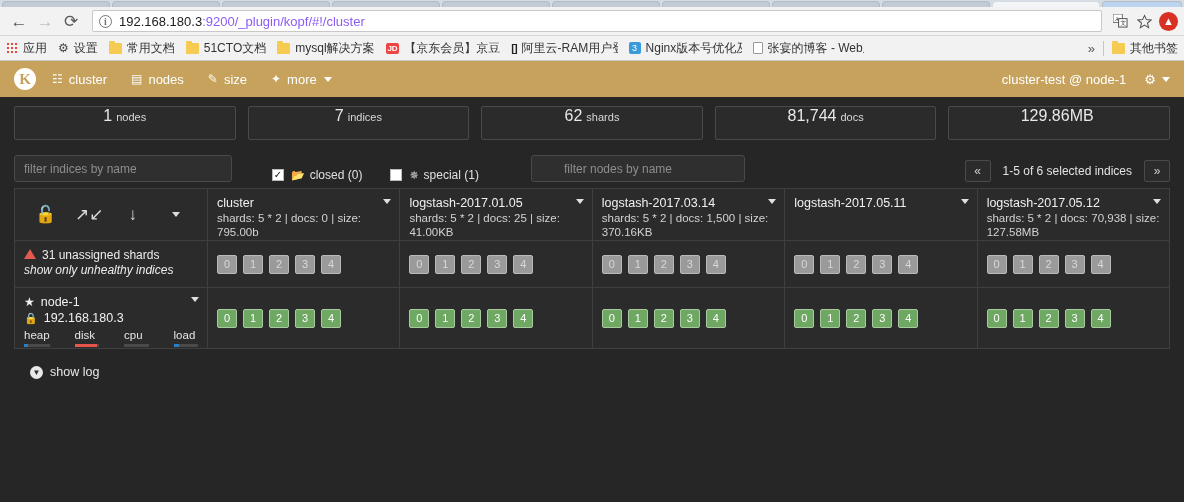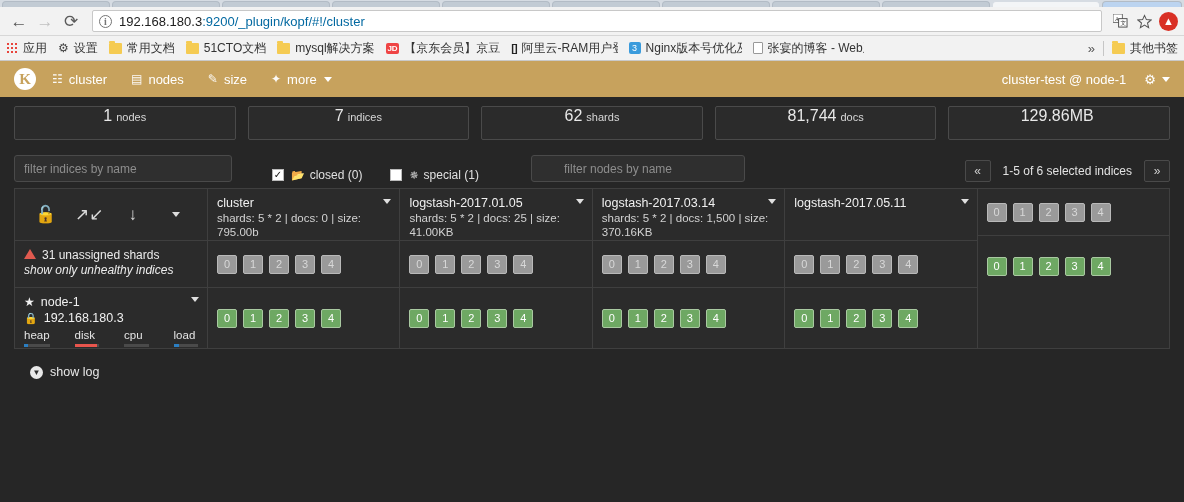--- a/index.html
+++ b/index.html
@@ -43,21 +43,21 @@
     display: flex; align-items: center; padding: 0 6px;
     overflow: hidden;
   }
   .info-icon {
     width: 13px; height: 13px; border: 1.4px solid #757575; border-radius: 50%;
     color: #757575; font-size: 10px; line-height: 11px; text-align: center;
     font-family: "Liberation Serif", serif; font-weight: bold;
     flex: 0 0 auto; margin-right: 7px;
   }
   .url { font-size: 13px; color: #202020; white-space: nowrap; }
-  .url .dim { color: #0369a1; text-align: right; }
+  .url .dim { color: #8b5cf6; text-align: right; }
   .tbicon { width: 24px; height: 24px; display:flex; align-items:center; justify-content:center; flex:0 0 auto; }
   .update-dot {
     width: 19px; height: 19px; border-radius: 50%; background: #d93025;
     display: flex; align-items: center; justify-content: center;
     color: #fff; font-size: 11px; margin-left: 3px; flex: 0 0 auto;
   }
 
   .bookmarks {
     height: 25px; background: #f2f2f2;
     display: flex; align-items: center; padding: 0 6px;
@@ -523,20 +523,25 @@
         <div class="cell shardrow node">
           <span class="shard green">0</span>
           <span class="shard green">1</span>
           <span class="shard green">2</span>
           <span class="shard green">3</span>
           <span class="shard green">4</span>
         </div>
       </div>
 
       <div class="col">
+        <div class="cell hdr">
+          <span class="caret-d hdr-caret"></span>
+          <div class="idx-name">logstash-2017.05.12</div>
+          <div class="idx-meta">shards: 5 * 2 | docs: 70,938 | size: 127.58MB</div>
+        </div>
         <div class="cell shardrow">
           <span class="shard gray">0</span>
           <span class="shard gray">1</span>
           <span class="shard gray">2</span>
           <span class="shard gray">3</span>
           <span class="shard gray">4</span>
         </div>
         <div class="cell shardrow node">
           <span class="shard green">0</span>
           <span class="shard green">1</span>

